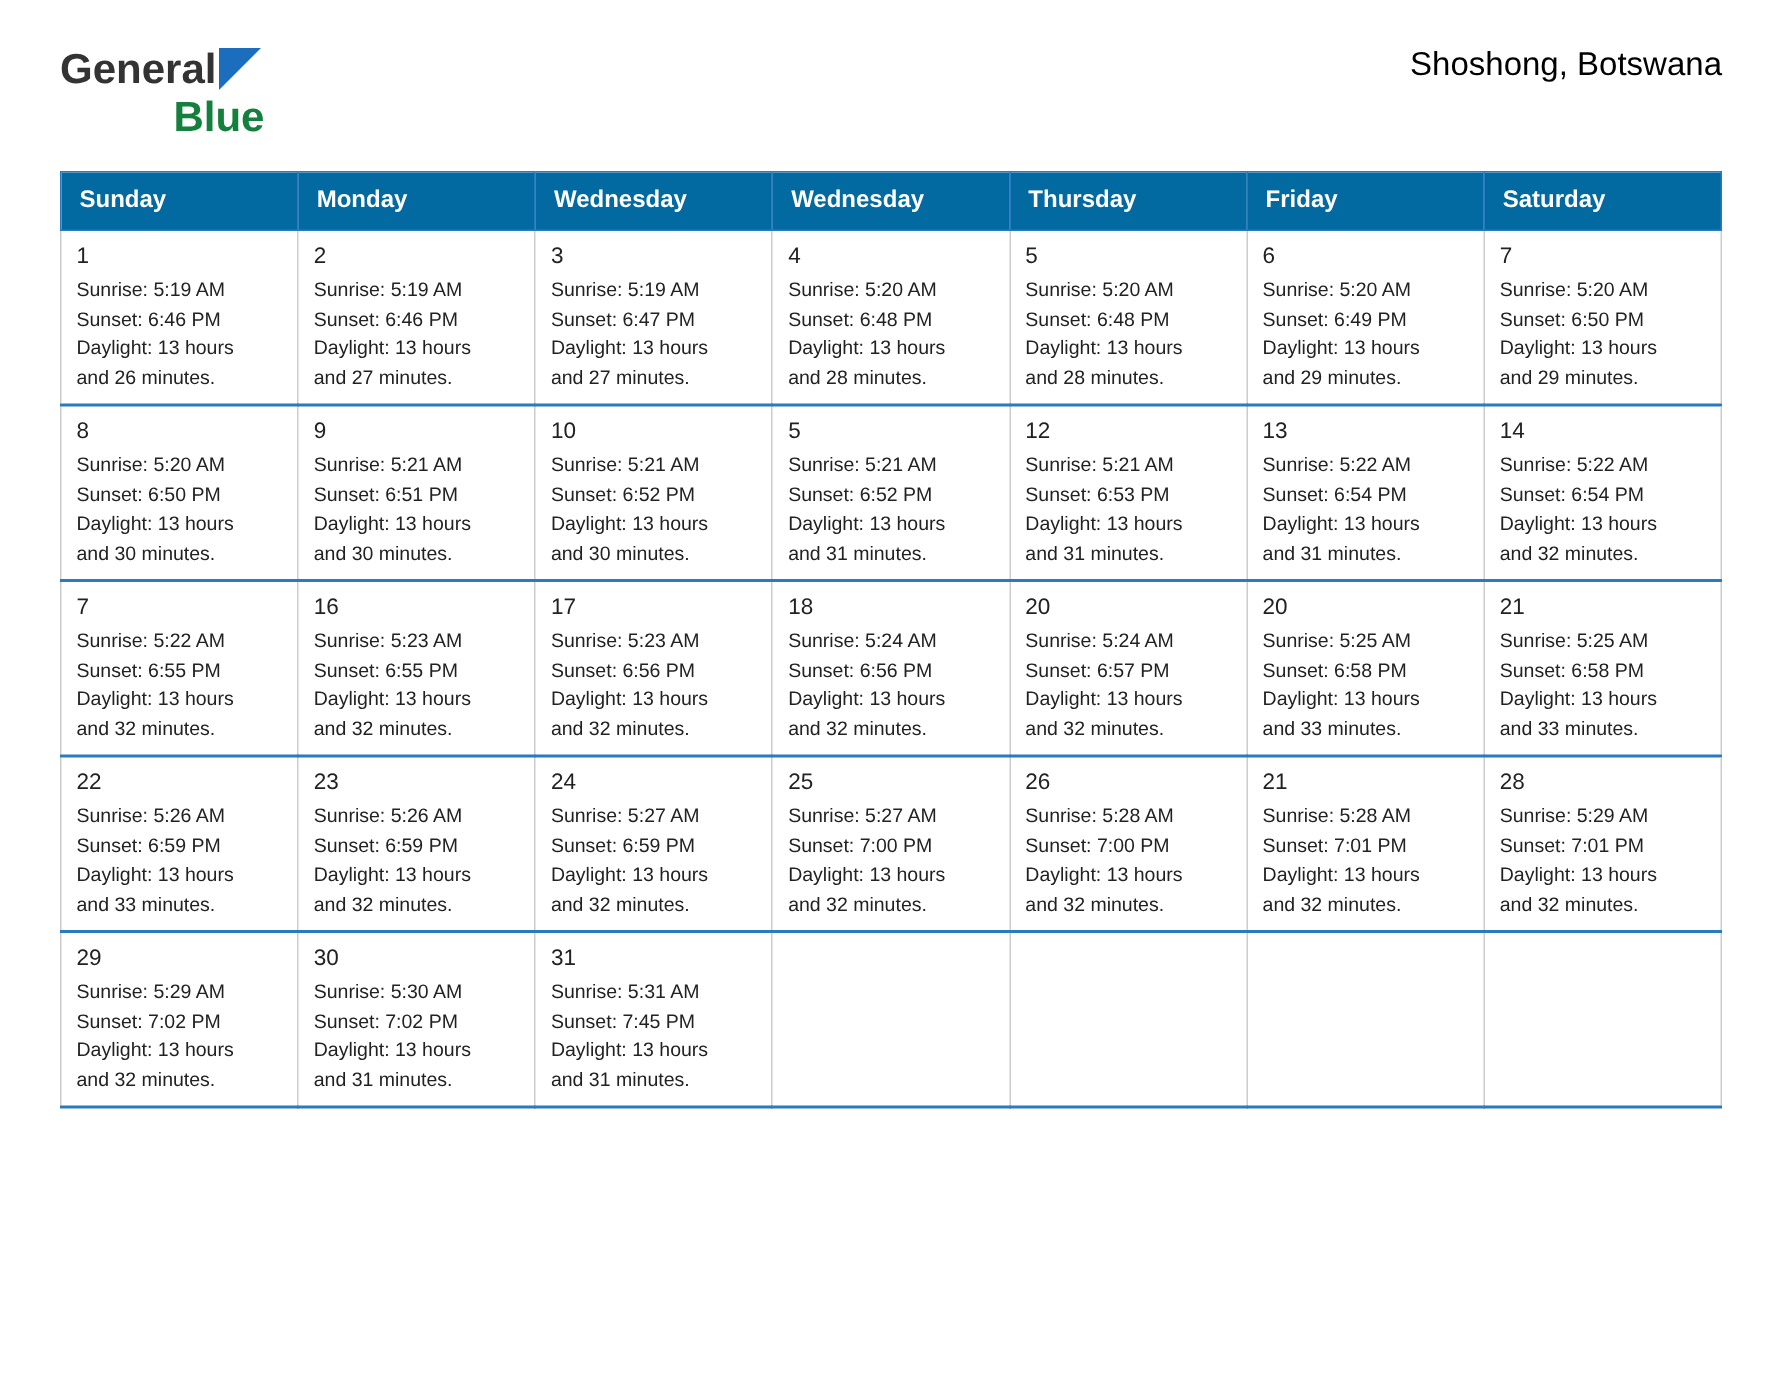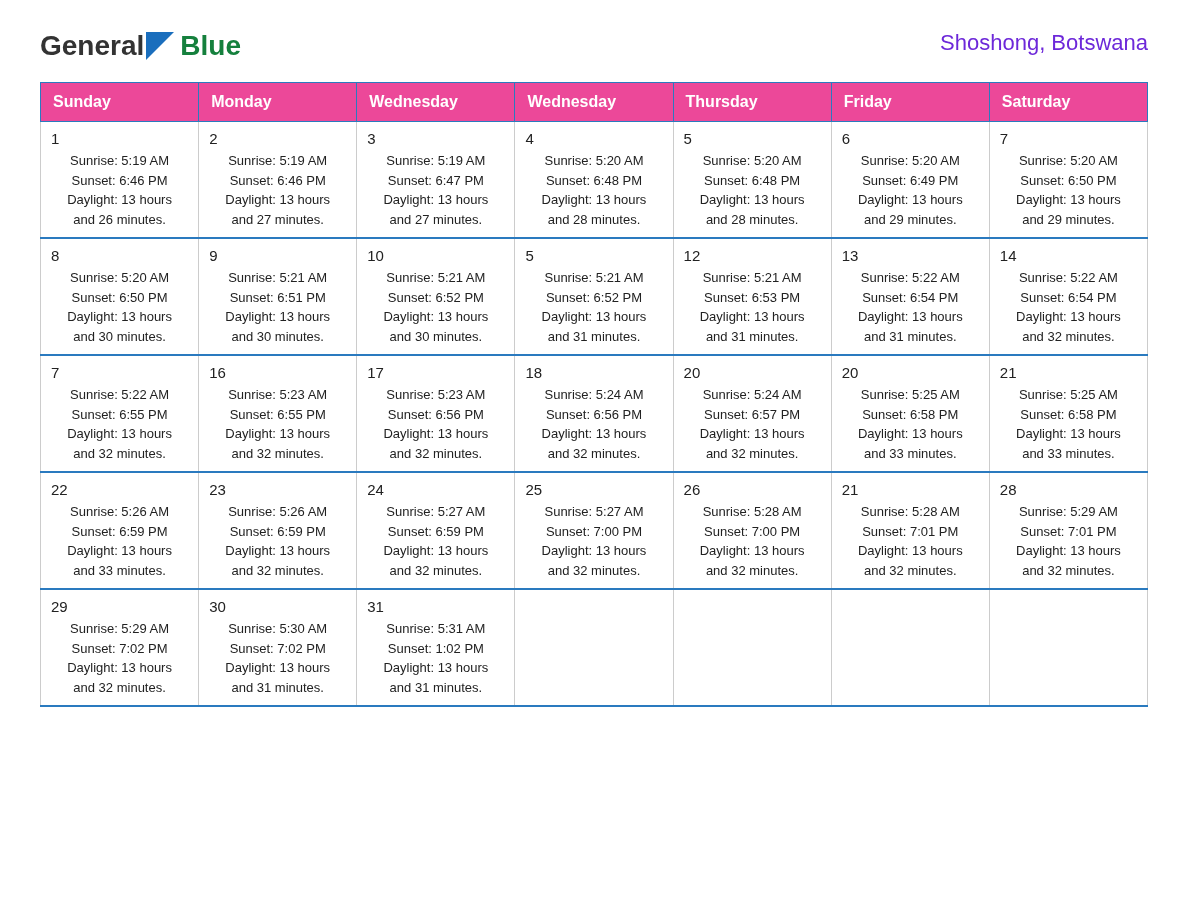--- a/index.html
+++ b/index.html
@@ -13,21 +13,21 @@
 
     .header-area {
       display: flex;
       justify-content: space-between;
       align-items: flex-start;
       margin-bottom: 20px;
     }
 
     .logo {
       display: flex;
-      flex-direction: row;
+      flex-direction: column;
       align-items: flex-end;
     }
 
     .logo-text {
       display: flex;
       align-items: center;
       font-size: 28px;
       font-weight: bold;
     }
 
@@ -56,31 +56,31 @@
     }
 
     .calendar-title {
       font-size: 56px;
       font-weight: normal;
       color: #111;
     }
 
     .calendar-subtitle {
       font-size: 22px;
-      color: #6d28d9;
+      color: #000000;
     }
 
     .calendar-table {
       width: 100%;
       border-collapse: collapse;
       border: 1px solid #aaa;
     }
 
     .calendar-table thead tr th {
-      background-color: #ec4899;
+      background-color: #0369a1;
       color: #fff;
       font-size: 16px;
       font-weight: bold;
       padding: 10px 12px;
       text-align: left;
       border: 1px solid #2a7abf;
     }
 
     .calendar-table tbody tr td {
       vertical-align: top;
@@ -99,21 +99,20 @@
     .day-number {
       font-size: 15px;
       font-weight: normal;
       display: block;
       margin-bottom: 4px;
     }
 
     .day-info {
       line-height: 1.5;
       font-size: 13px;
-      text-align: center;
     }
 
     .empty-cell {
       background: #fff;
     }
   </style>
 </head>
 <body>
 
 <div class="header-area">
@@ -359,21 +358,21 @@
         <td>
           <span class="day-number">30</span>
           <div class="day-info" style="white-space: pre-line;">Sunrise: 5:30 AM
 Sunset: 7:02 PM
 Daylight: 13 hours
 and 31 minutes.</div>
         </td>
         <td>
           <span class="day-number">31</span>
           <div class="day-info" style="white-space: pre-line;">Sunrise: 5:31 AM
-Sunset: 1:02 PM
+Sunset: 7:45 PM
 Daylight: 13 hours
 and 31 minutes.</div>
         </td>
         <td class="empty-cell"></td>
         <td class="empty-cell"></td>
         <td class="empty-cell"></td>
         <td class="empty-cell"></td>
       </tr>
     </tbody>
 </table>

